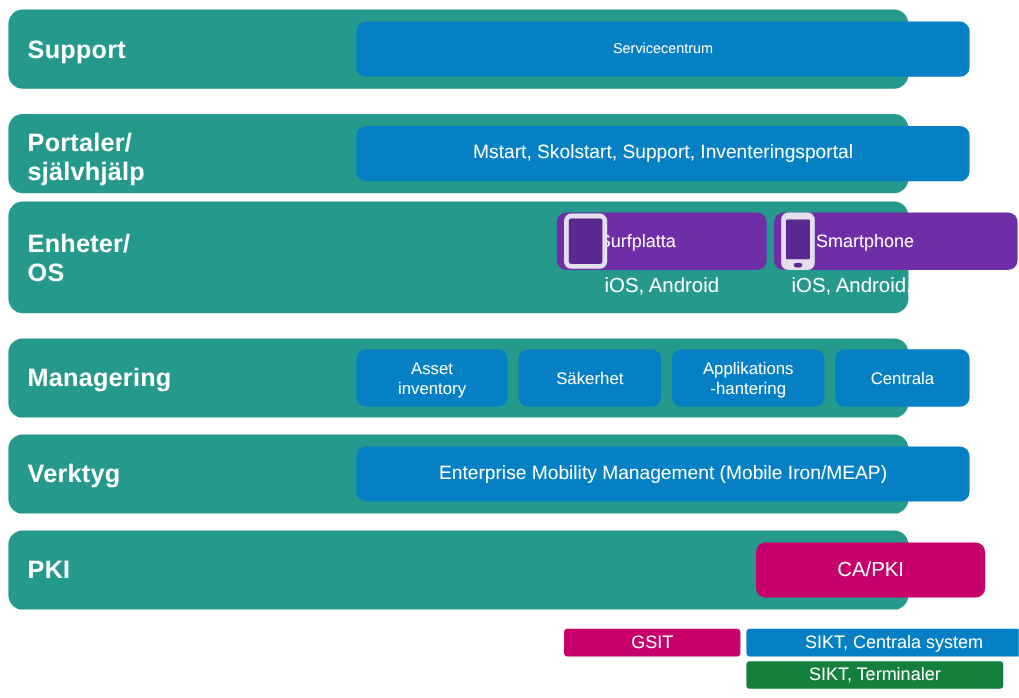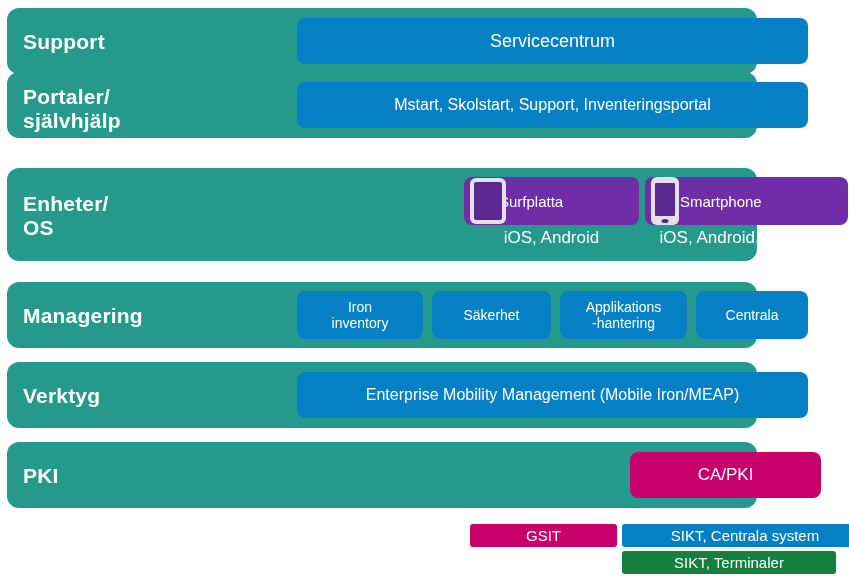--- a/index.html
+++ b/index.html
@@ -56,25 +56,25 @@
     line-height: 1.15;
     white-space: pre-line;
   }
   .chip.blue    { background: #0680c4; }
   .chip.magenta { background: #c8006b; }
 
   
   #row-support       { top: 8px;  height: 66px; }
   #row-support .row-label { top: 22px; }
   #chip-servicecentrum {
-    left: 290px; top: 10px; width: 511px; height: 46px; font-size: 18px;
-  }
-
-  
-  #row-portaler      { top: 72px; height: 66px; }
+    left: 290px; top: 10px; width: 511px; height: 46px; font-size: 12px;
+  }
+
+  
+  #row-portaler      { top: 95px; height: 66px; }
   #row-portaler .row-label { top: 13px; }
   #chip-portals {
     left: 290px; top: 10px; width: 511px; height: 46px; font-size: 16px;
   }
 
   
   #row-enheter       { top: 168px; height: 93px; }
   #row-enheter .row-label { top: 24px; }
 
   .device-group {
@@ -222,21 +222,21 @@
           <span class="home"></span>
         </span>
         <span>Smartphone</span>
       </div>
       <div class="device-os">iOS, Android, Windows</div>
     </div>
   </div>
 
   <div class="row" id="row-managering">
     <div class="row-label">Managering</div>
-    <div class="chip blue mgmt-chip" id="chip-asset">Iron
+    <div class="chip blue mgmt-chip" id="chip-asset">Asset
 inventory</div>
     <div class="chip blue mgmt-chip" id="chip-security">Säkerhet</div>
     <div class="chip blue mgmt-chip" id="chip-apps">Applikations
 -hantering</div>
     <div class="chip blue mgmt-chip" id="chip-control">Centrala</div>
   </div>
 
   <div class="row" id="row-verktyg">
     <div class="row-label">Verktyg</div>
     <div class="chip blue" id="chip-emm">Enterprise Mobility Management (Mobile Iron/MEAP)</div>

